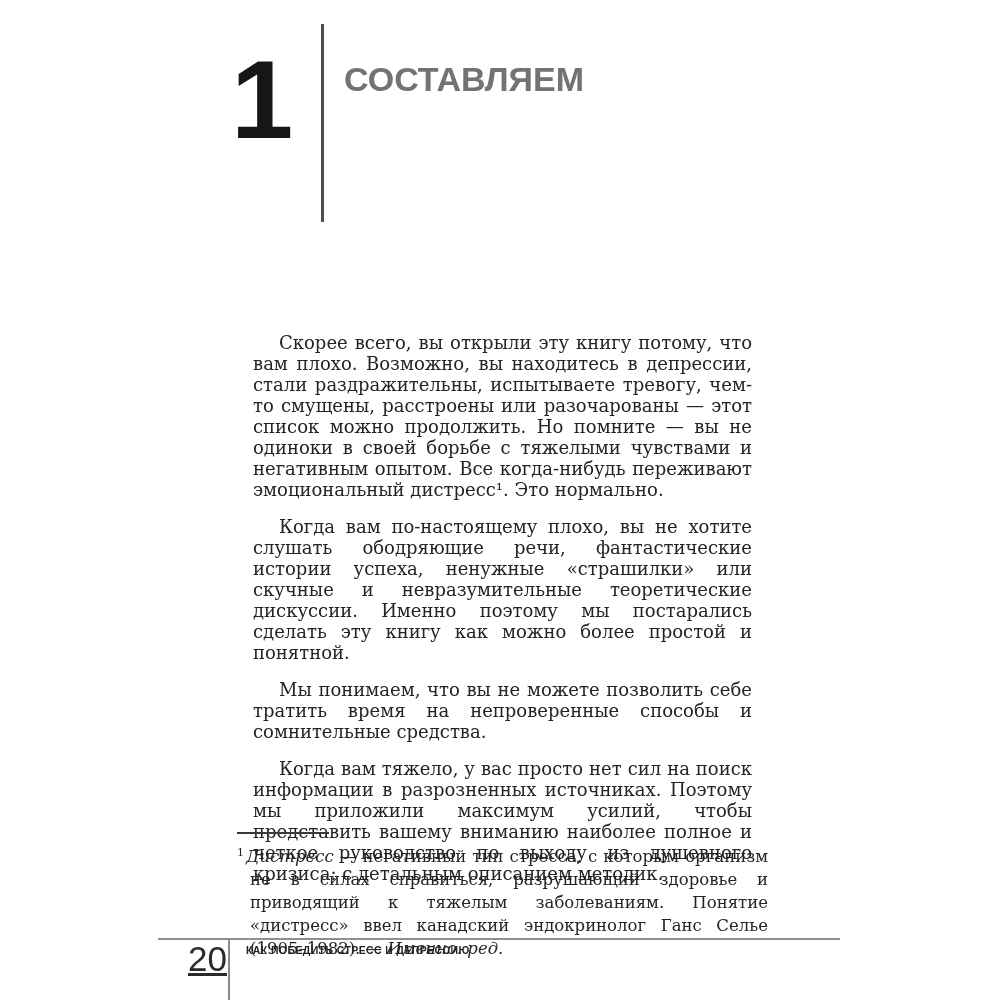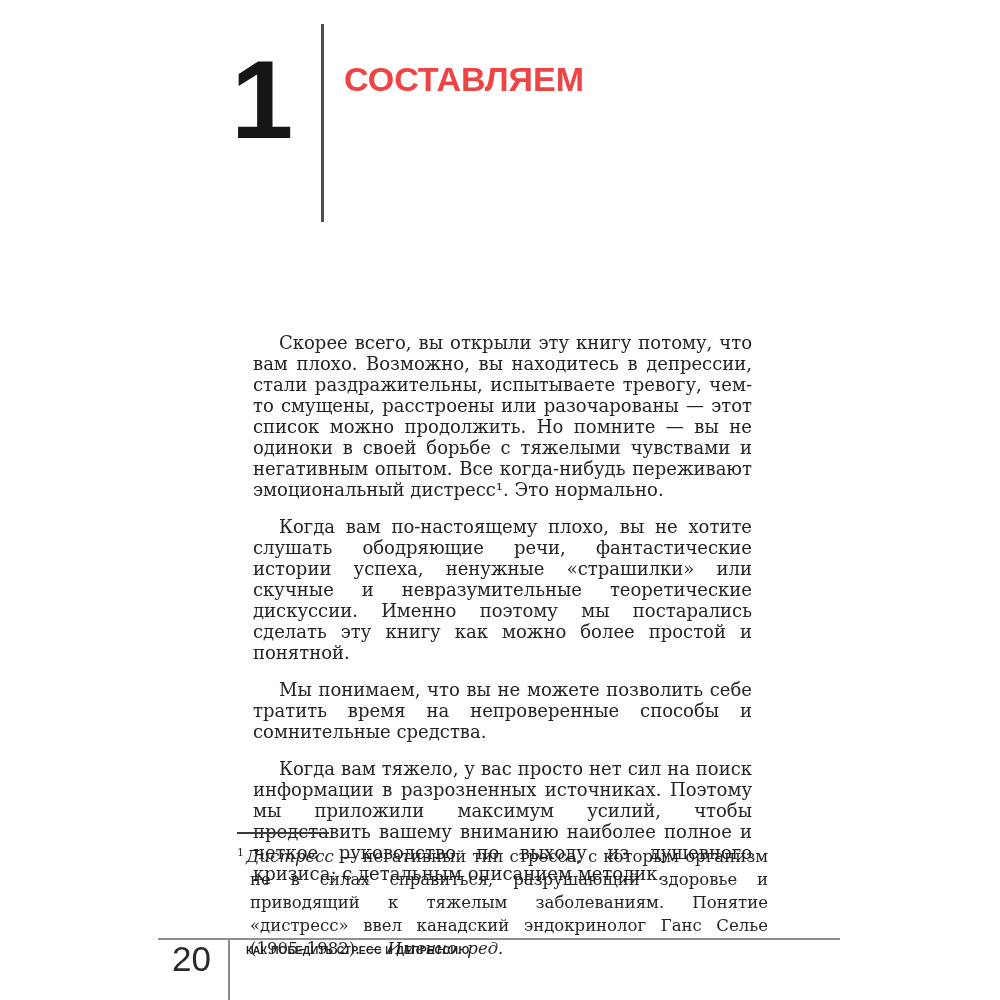--- a/index.html
+++ b/index.html
@@ -33,21 +33,21 @@
     background: #4d4d4d;
   }
   .chapter-title {
     position: absolute;
     left: 344px; top: 56px;
     width: 470px;
     font-family: "Liberation Sans", sans-serif;
     font-weight: 700;
     font-size: 34px;
     line-height: 47px;
-    color: #ef4444;
+    color: #737373;
     letter-spacing: 0px;
   }
   .chapter-title span { display: block; }
 
   
   .body-text {
     position: absolute;
     left: 237px; top: 316px;
     width: 531px;
     font-size: 18px;
@@ -84,26 +84,27 @@
 
   
   .footer-hline {
     position: absolute;
     left: 158px; top: 938px;
     width: 682px; height: 2px;
     background: #8f8f8f;
   }
   .footer-page-number {
     position: absolute;
-    left: 172px; top: 941px;
+    left: 188px; top: 941px;
     font-family: "Liberation Sans", sans-serif;
     font-weight: 400;
     font-size: 35px;
     line-height: 1;
     color: #2b2b2b;
+    text-decoration: underline;
   }
   .footer-vline {
     position: absolute;
     left: 228px; top: 939px;
     width: 2px; height: 61px;
     background: #8a8a8a;
   }
   .footer-running-title {
     position: absolute;
     left: 246px; top: 944px;

